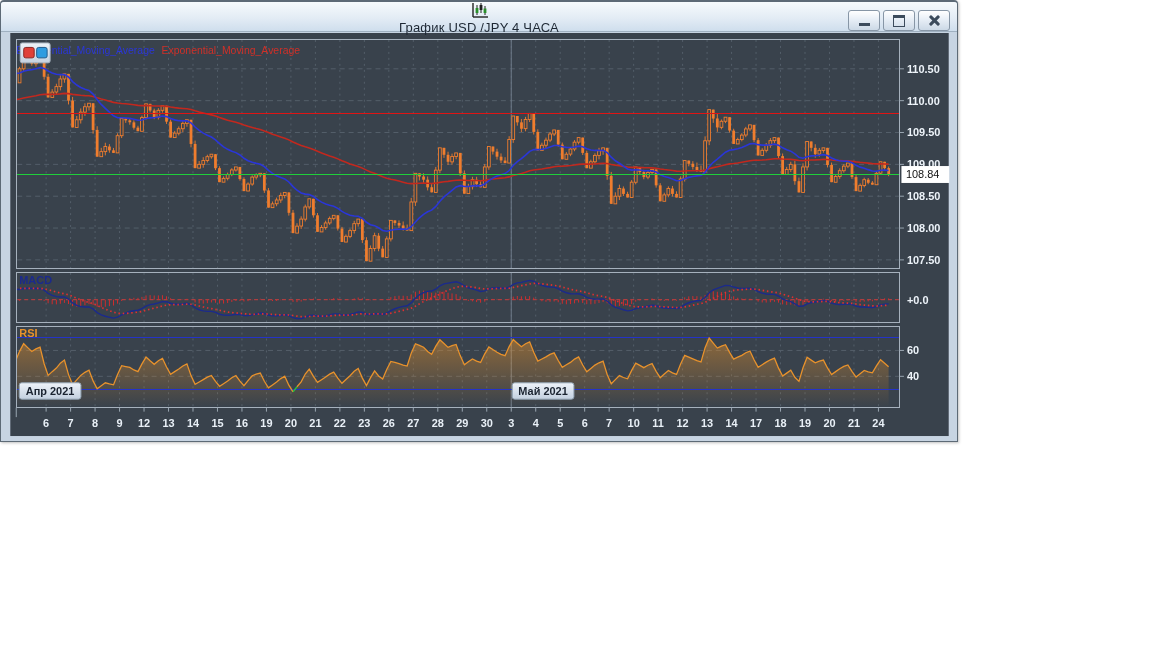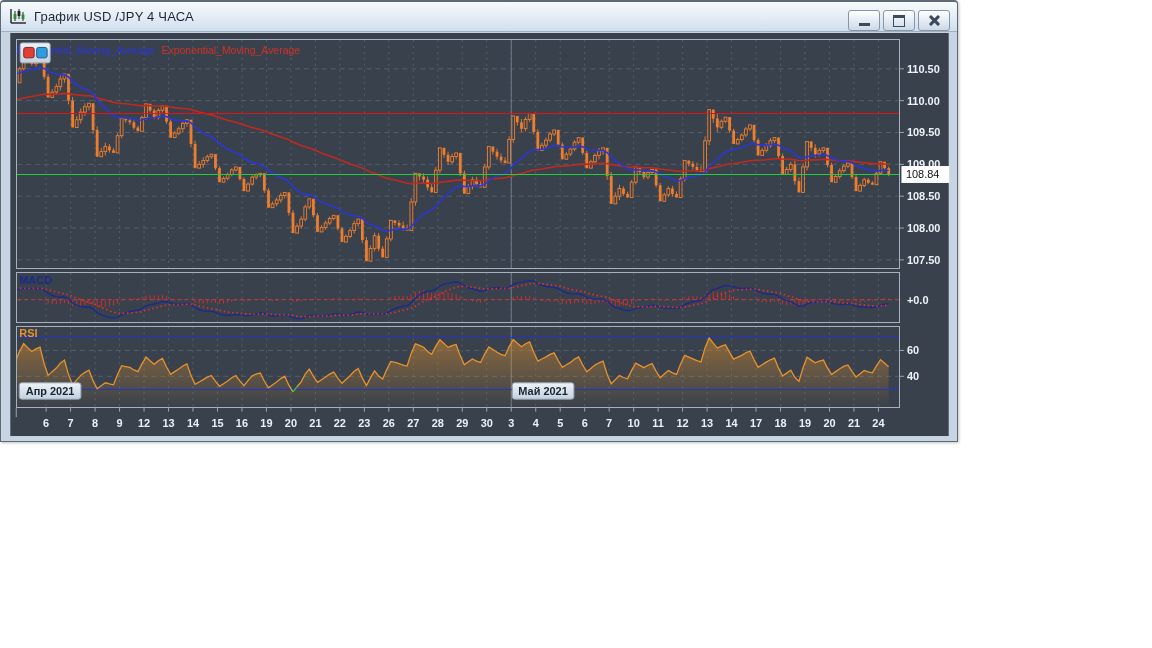--- a/index.html
+++ b/index.html
@@ -3,21 +3,21 @@
 <meta charset="utf-8">
 <style>
   html,body{margin:0;padding:0;background:#fff;}
   .page{position:relative;width:1152px;height:648px;background:#ffffff;overflow:hidden;
         font-family:"Liberation Sans","DejaVu Sans",sans-serif;}
   .window{position:absolute;left:0;top:0;width:956px;height:439px;
           border:1px solid #5d6a76;border-top-width:2px;border-radius:4px 4px 0 0;
           background:#c7d4e2;box-shadow:1px 1px 3px rgba(0,0,0,.25);}
   .titlebar{position:relative;height:29px;border-radius:3px 3px 0 0;
             background:linear-gradient(#f6fafd,#e3ecf5 55%,#cfdeed);
-            border-bottom:1px solid #9fb0c0;display:flex;align-items:center;}
+            border-bottom:1px solid #9fb0c0;display:flex;align-items:center;flex-direction:column;}
   .app-icon{width:20px;height:18px;margin:0 6px 0 7px;display:inline-block;}
   .title{font-size:13px;color:#1d2733;letter-spacing:.2px;}
   .winbtns{position:absolute;right:7px;top:8px;display:flex;gap:3px;}
   .wbtn{width:30px;height:19px;border:1px solid #8796a6;border-radius:3px;
         background:linear-gradient(#ffffff,#e7eef6 45%,#ccd9e6);
         display:flex;align-items:center;justify-content:center;cursor:default;}
   .glyph-min{width:11px;height:3px;background:#3c4b5c;margin-top:7px;}
   .glyph-max{width:10px;height:8px;border:1px solid #3c4b5c;border-top:3px solid #3c4b5c;}
   .glyph-close{position:relative;width:13px;height:13px;}
   .glyph-close::before,.glyph-close::after{content:"";position:absolute;left:0;top:5px;

